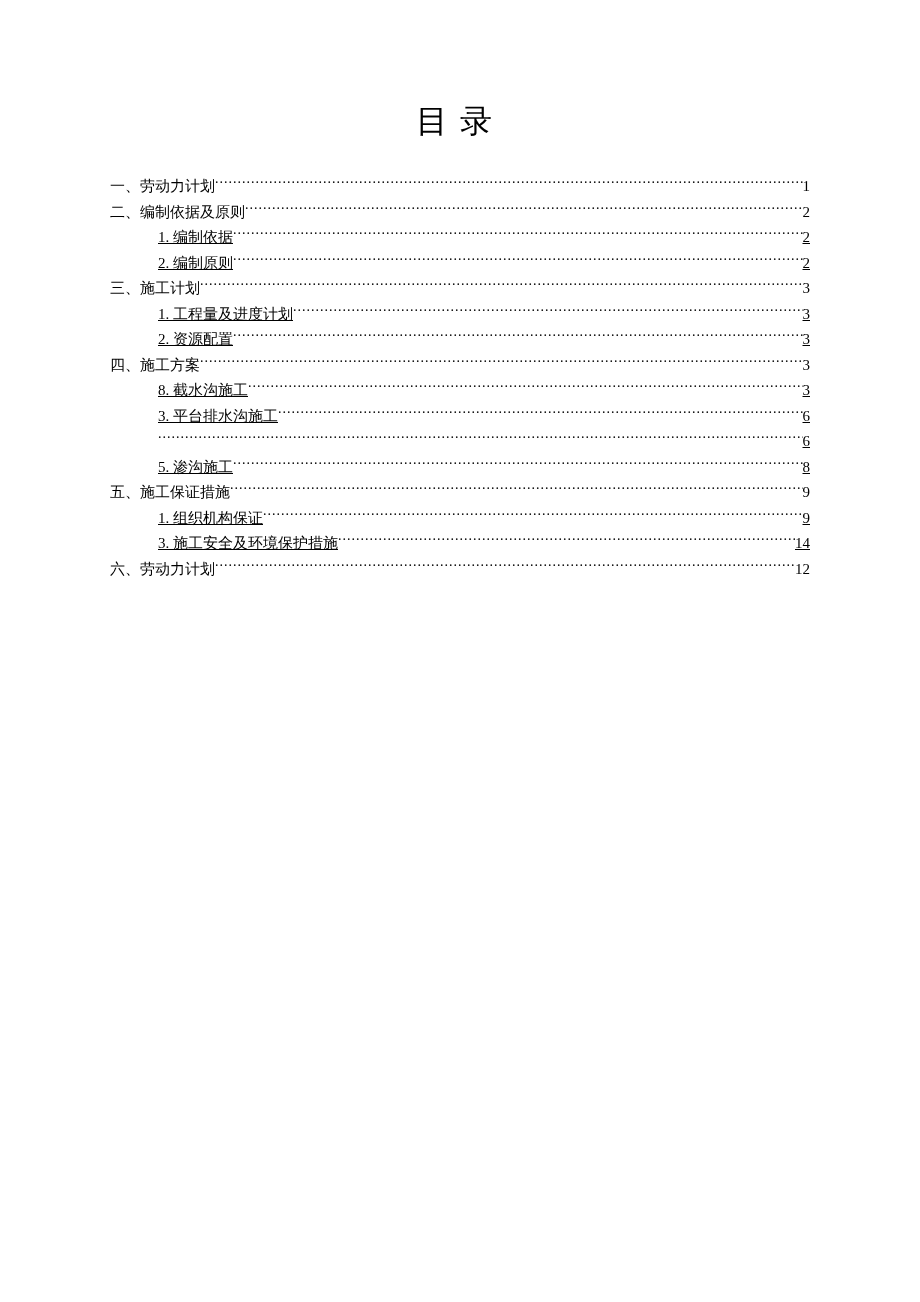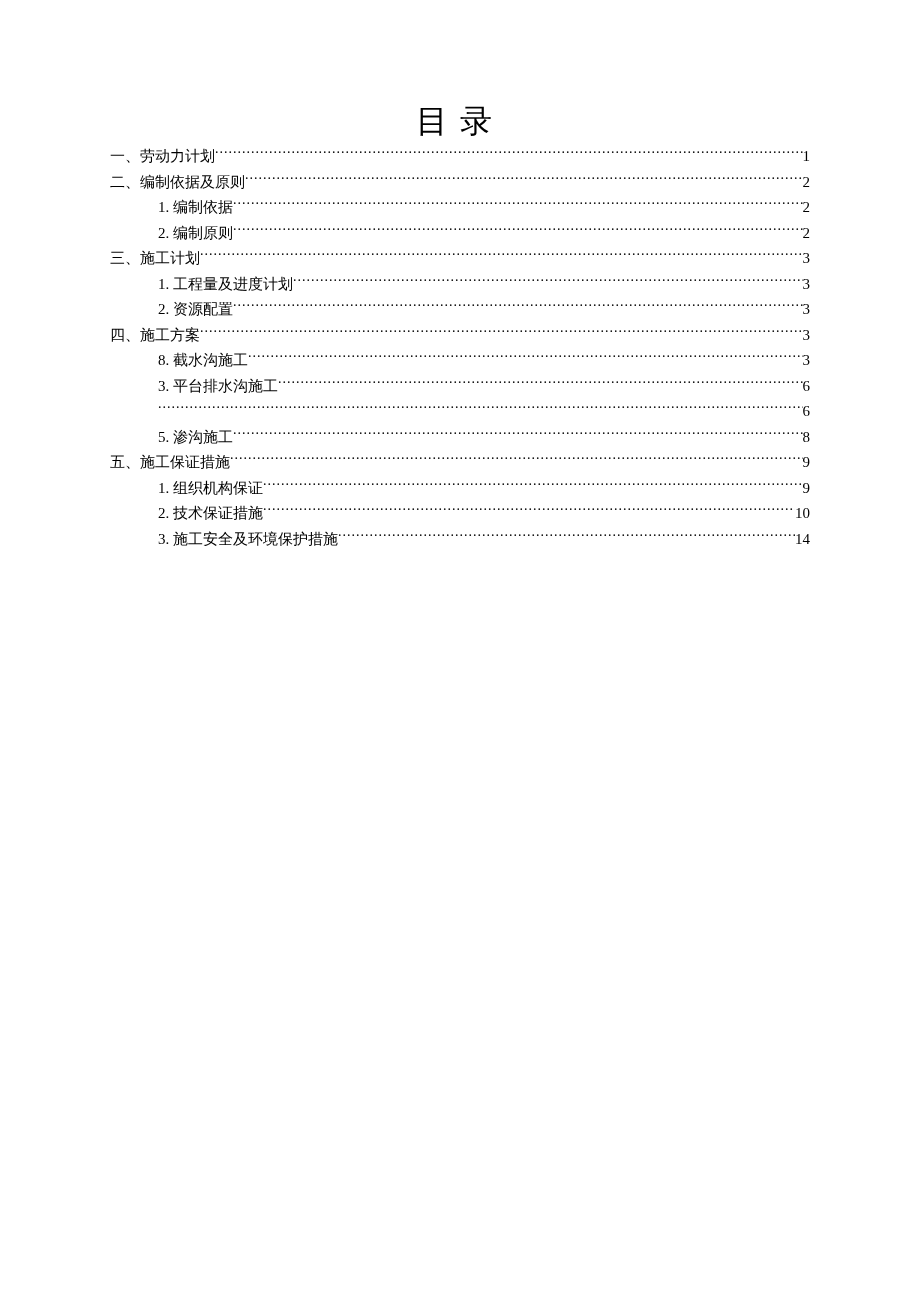--- a/index.html
+++ b/index.html
@@ -12,37 +12,39 @@
       height: 1302px;
       background: #ffffff;
       font-family: "SimSun", "宋体", serif;
       color: #000000;
       padding: 100px 110px 0 110px;
     }
     .title {
       text-align: center;
       font-size: 32px;
       letter-spacing: 12px;
+      margin-bottom: 30px;
       font-weight: normal;
     }
     .toc {
       width: 100%;
     }
     .toc-line {
       display: flex;
       align-items: baseline;
       font-size: 15px;
       line-height: 1.7;
       white-space: nowrap;
     }
     .toc-line.level-1 {
       padding-left: 0;
     }
     .toc-line.level-2 {
       padding-left: 48px;
+      text-decoration: underline;
     }
     .label {
       flex: 0 0 auto;
     }
     .dots {
       flex: 1 1 auto;
       overflow: hidden;
       position: relative;
       height: 1em;
     }
@@ -128,22 +130,22 @@
       <span class="label">五、施工保证措施</span>
       <span class="dots"></span>
       <span class="page">9</span>
     </div>
     <div class="toc-line level-2">
       <span class="label">1. 组织机构保证</span>
       <span class="dots"></span>
       <span class="page">9</span>
     </div>
     <div class="toc-line level-2">
-      <span class="label">2. 技术保证措施</span>
-      <span class="dots"></span>
-      <span class="page">10</span>
-    </div>
-    <div class="toc-line level-2">
       <span class="label">3. 施工安全及环境保护措施</span>
       <span class="dots"></span>
       <span class="page">14</span>
     </div>
+    <div class="toc-line level-1">
+      <span class="label">六、劳动力计划</span>
+      <span class="dots"></span>
+      <span class="page">12</span>
+    </div>
   </div>
 
 </body></html>

